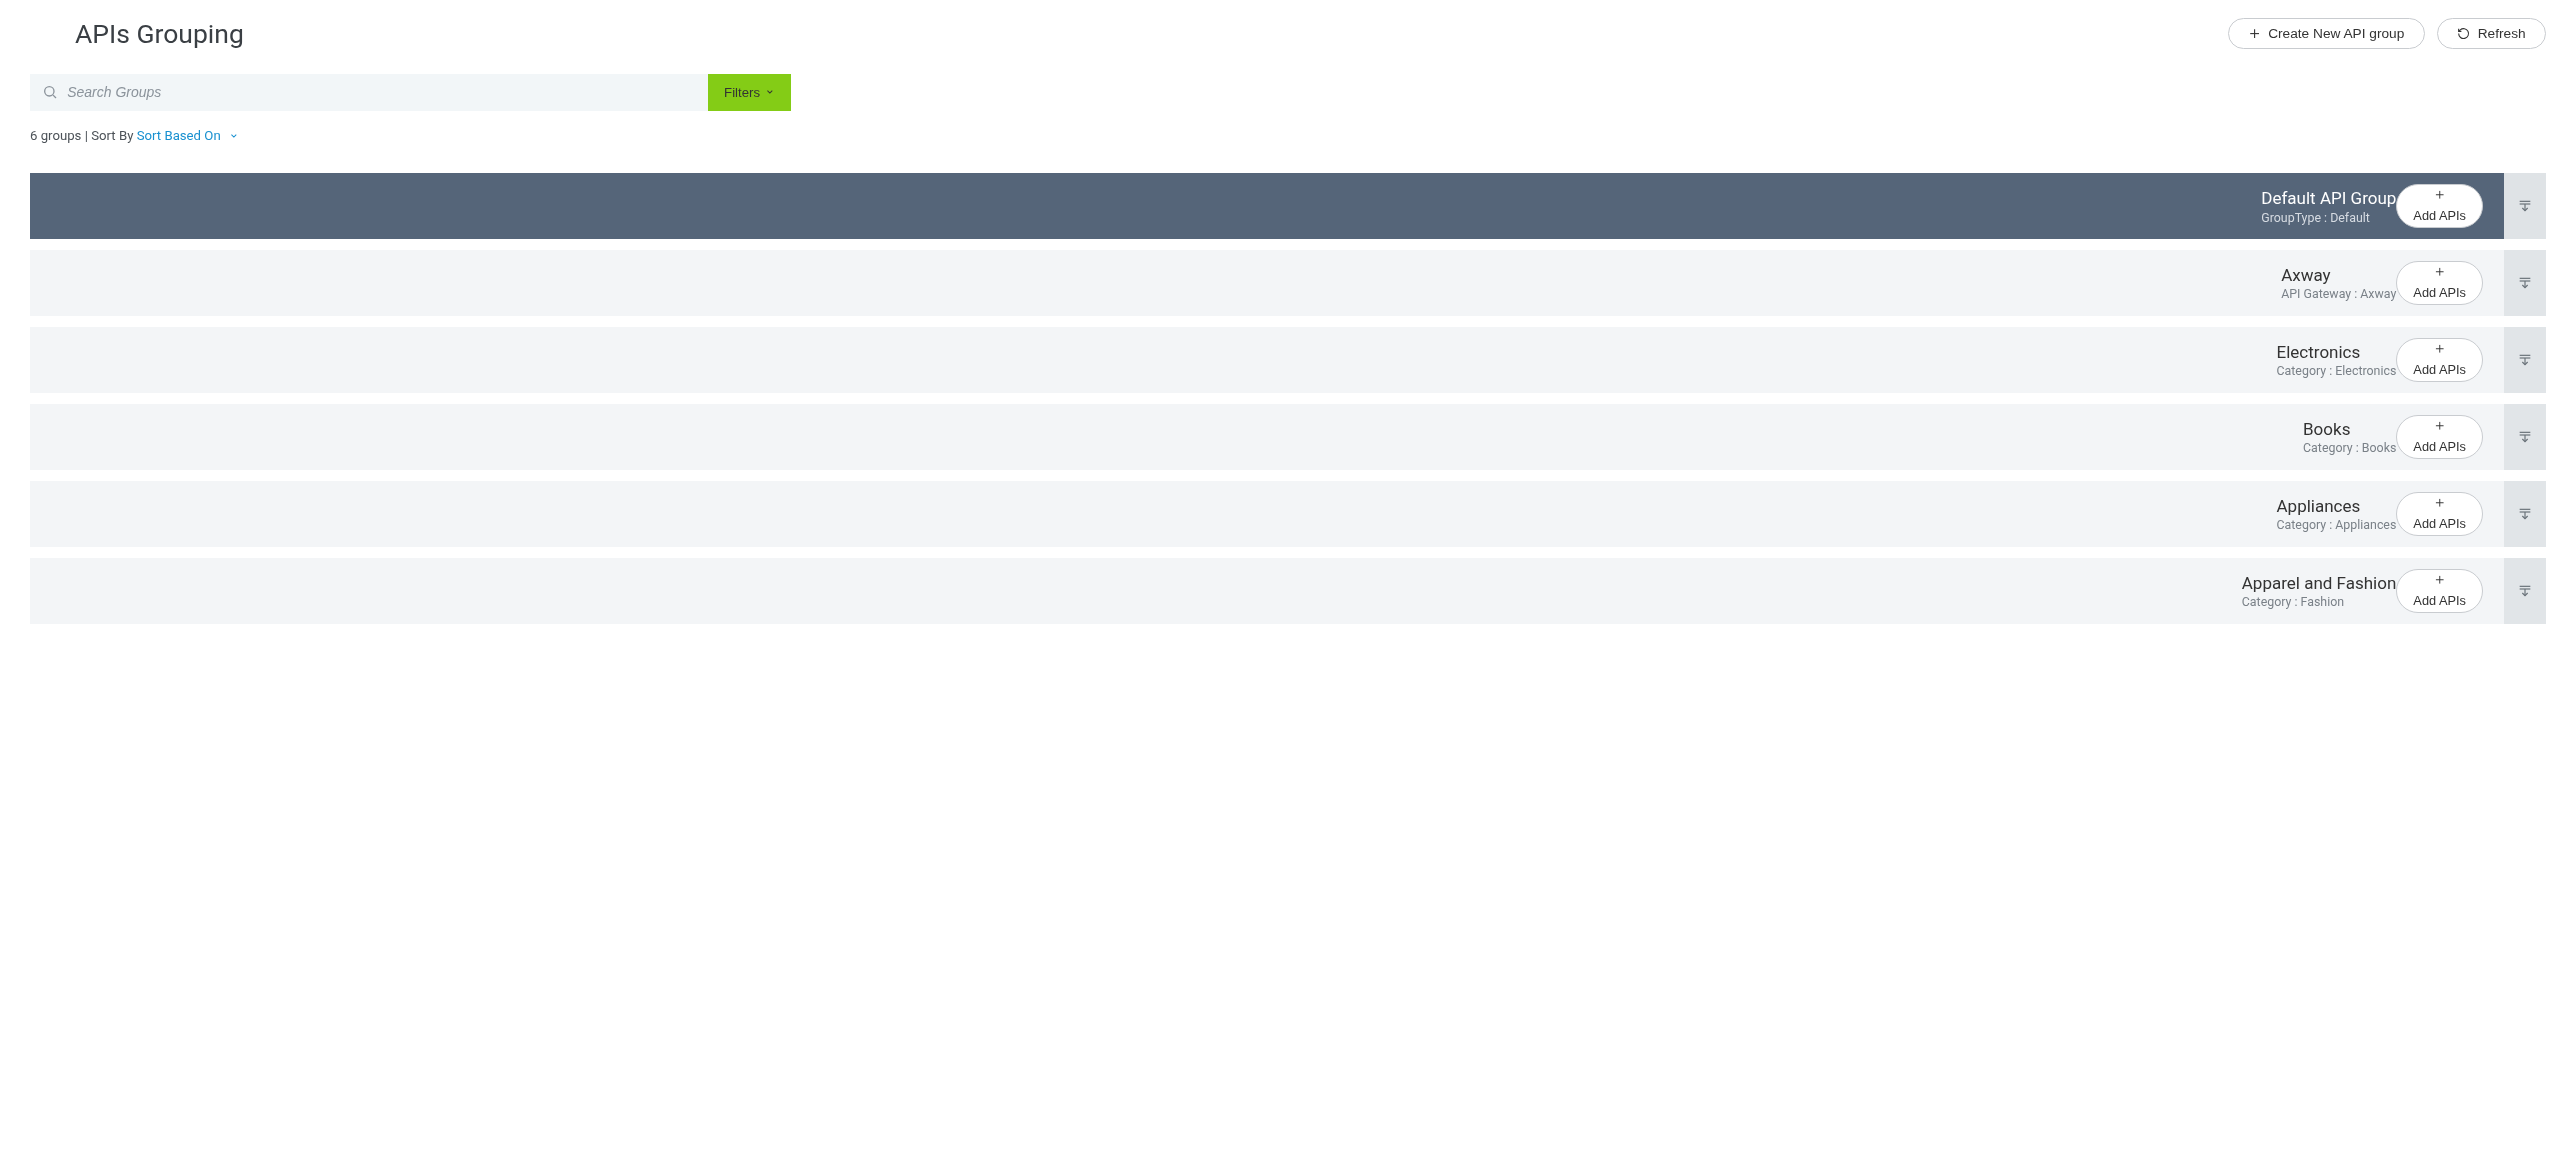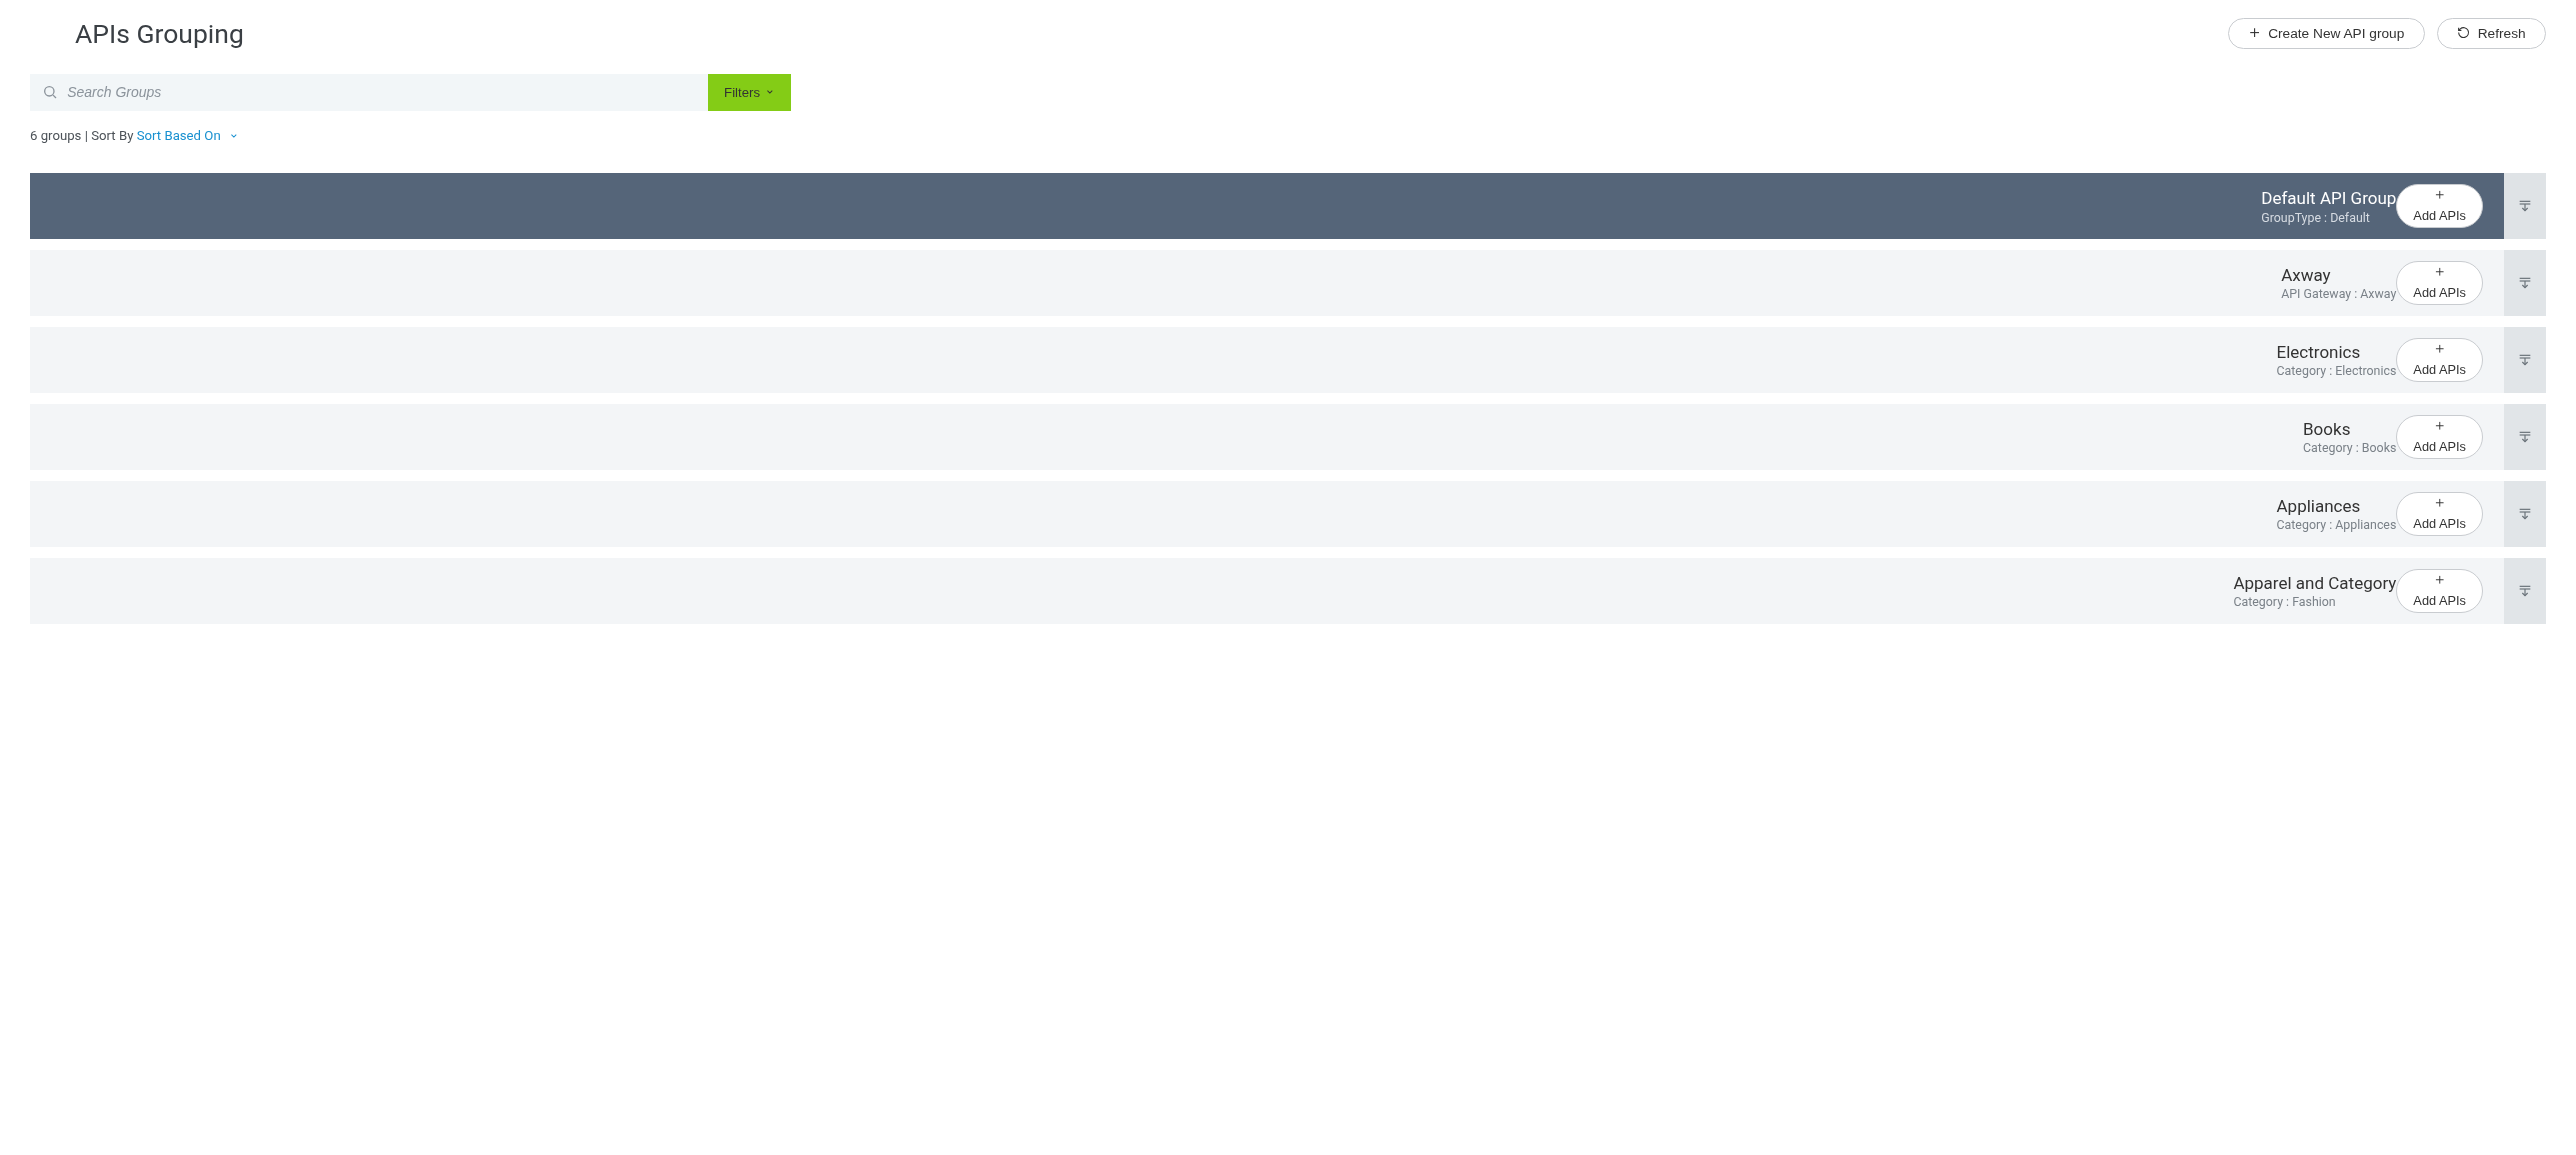--- a/index.html
+++ b/index.html
@@ -20,20 +20,21 @@
     font-weight: 400;
     color: #3a3f44;
     margin-left: 45px;
   }
   .header-actions {
     display: flex;
     gap: 12.4px;
   }
   .pill-btn {
     display: inline-flex;
+    align-items: center;
     gap: 7px;
     background: #fff;
     border: 0.9px solid #c9ccd0;
     border-radius: 882px;
     padding: 7px 19.4px;
     font-size: 13.7px;
     color: #333;
     cursor: pointer;
   }
   .pill-btn svg { flex-shrink: 0; }
@@ -301,21 +302,21 @@
           <line x1="4" y1="5" x2="20" y2="5"></line>
           <line x1="4" y1="9" x2="20" y2="9"></line>
           <line x1="12" y1="9" x2="12" y2="19"></line>
           <polyline points="8 15 12 19 16 15"></polyline>
         </svg>
       </div>
     </div>
     <div class="group-row">
       <div class="group-main">
         <div class="group-text">
-          <div class="title">Apparel and Category</div>
+          <div class="title">Apparel and Fashion</div>
           <div class="subtitle">Category : Fashion</div>
         </div>
         <button class="add-apis-btn">
           <svg width="11.5" height="11.5" viewBox="0 0 24 24" fill="none" stroke="#333" stroke-width="2">
             <line x1="12" y1="4" x2="12" y2="20"></line>
             <line x1="4" y1="12" x2="20" y2="12"></line>
           </svg>
           <span>Add APIs</span>
         </button>
       </div>

